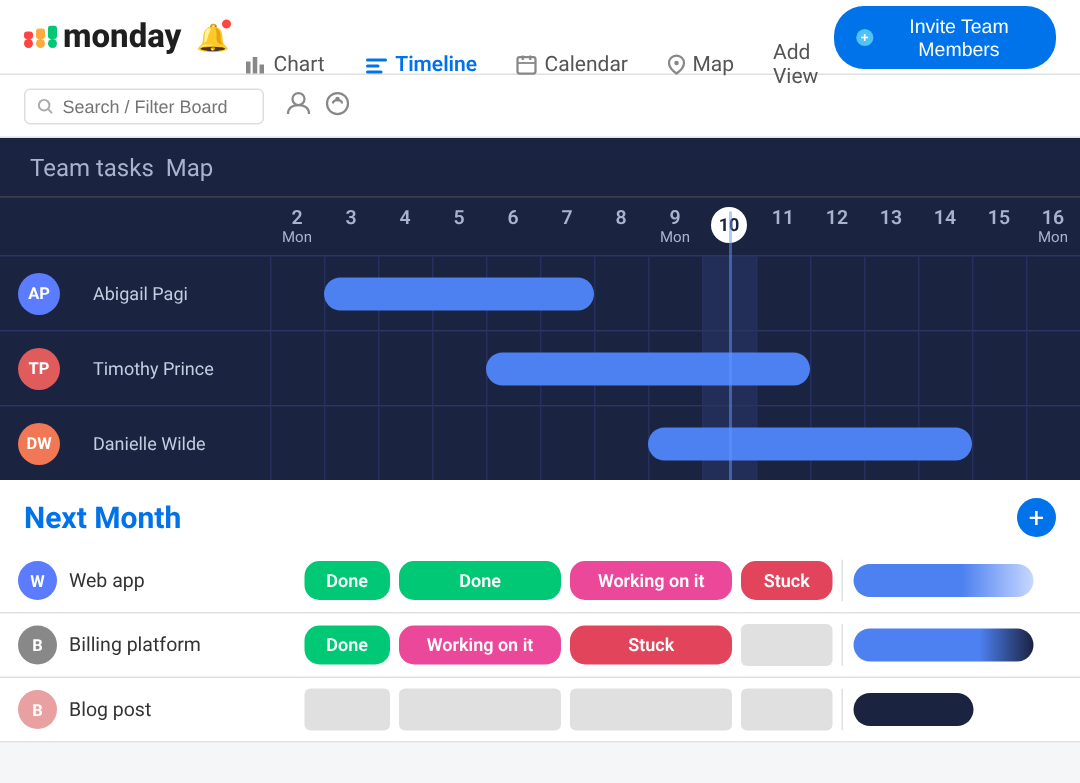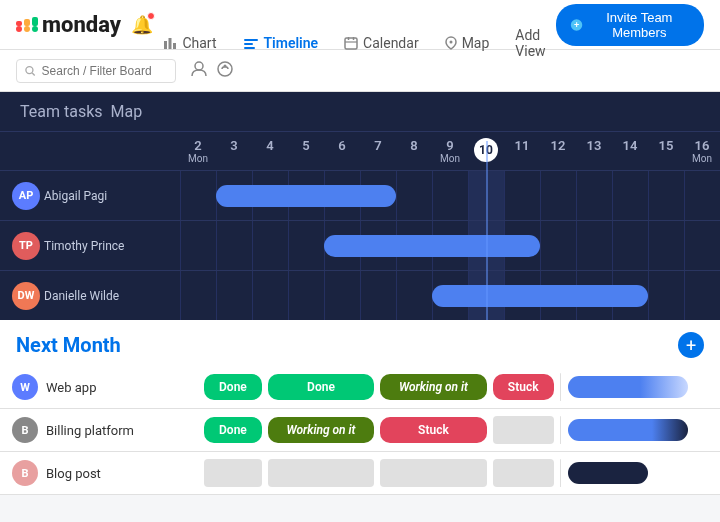--- a/index.html
+++ b/index.html
@@ -40,21 +40,21 @@
     .gantt-header { display: flex; align-items: center; background: #1a2340; border-top: 1px solid #2a3560; padding: 6px 0 6px 180px; }
     .gantt-days { display: flex; flex: 1; }
     .gantt-day { flex: 1; text-align: center; font-size: 12px; color: #aab2cc; min-width: 0; }
     .gantt-day.today-marker { color: #fff; }
     .gantt-day .day-num { font-size: 13px; font-weight: 600; }
     .gantt-day .day-name { font-size: 10px; }
     .today-circle { background: #fff; color: #1a2340; border-radius: 50%; width: 24px; height: 24px; display: flex; align-items: center; justify-content: center; font-size: 12px; font-weight: 700; margin: 0 auto 1px; }
 
     .gantt-rows { background: #1a2340; }
     .gantt-row { display: flex; align-items: center; height: 50px; border-top: 1px solid #2a3560; position: relative; }
-    .gantt-row-label { width: 180px; padding: 0 12px; display: flex; align-items: center; gap: 4px; flex-shrink: 0; }
+    .gantt-row-label { width: 180px; padding: 0 12px; display: flex; align-items: center; gap: 22px; flex-shrink: 0; }
     .person-avatar { width: 28px; height: 28px; border-radius: 50%; flex-shrink: 0; overflow: hidden; display: flex; align-items: center; justify-content: center; font-size: 11px; font-weight: bold; color: #fff; }
     .person-name { font-size: 12px; color: #c5cde0; }
     .gantt-timeline { display: flex; flex: 1; position: relative; height: 100%; align-items: center; }
     .gantt-cols { display: flex; position: absolute; left: 0; right: 0; top: 0; bottom: 0; }
     .gantt-col { flex: 1; border-left: 1px solid #253060; height: 100%; }
     .gantt-col.today-col { background: rgba(100,130,255,0.12); }
     .gantt-bar { position: absolute; height: 22px; border-radius: 11px; background: #4d80f0; }
     .today-line { position: absolute; width: 2px; background: rgba(100,150,255,0.5); top: 0; bottom: 0; z-index: 2; }
 
     
@@ -64,21 +64,21 @@
     .add-btn { width: 26px; height: 26px; border-radius: 50%; background: #0073ea; color: #fff; display: flex; align-items: center; justify-content: center; cursor: pointer; font-size: 18px; font-weight: 400; }
 
     .nm-table { width: 100%; border-collapse: collapse; }
     .nm-table tr { border-bottom: 1px solid #e0e0e0; }
     .nm-table td { padding: 0; font-size: 13px; }
     .nm-row-label { width: 170px; padding: 8px 12px; display: flex; align-items: center; gap: 8px; }
     .nm-row-name { color: #333; font-size: 13px; }
     .nm-avatar { width: 26px; height: 26px; border-radius: 50%; flex-shrink: 0; display: flex; align-items: center; justify-content: center; font-size: 11px; font-weight: bold; color: #fff; }
     .nm-badge { border-radius: 10px; padding: 6px 10px; text-align: center; font-size: 12px; font-weight: 600; color: #fff; cursor: pointer; }
     .badge-done { background: #00c875; }
-    .badge-working { background: #4d7c0f; font-style: italic; }
+    .badge-working { background: #ec4899; }
     .badge-stuck { background: #e2445c; }
     .nm-bar { height: 22px; border-radius: 11px; }
     .nm-bar-blue { background: linear-gradient(90deg, #4d80f0 60%, #c8d8ff 100%); }
     .nm-bar-blue2 { background: linear-gradient(90deg, #4d80f0 70%, #1a2340 100%); }
     .nm-bar-dark { background: #1a2340; }
   </style>
 </head>
 <body>
 
 <div class="header">

